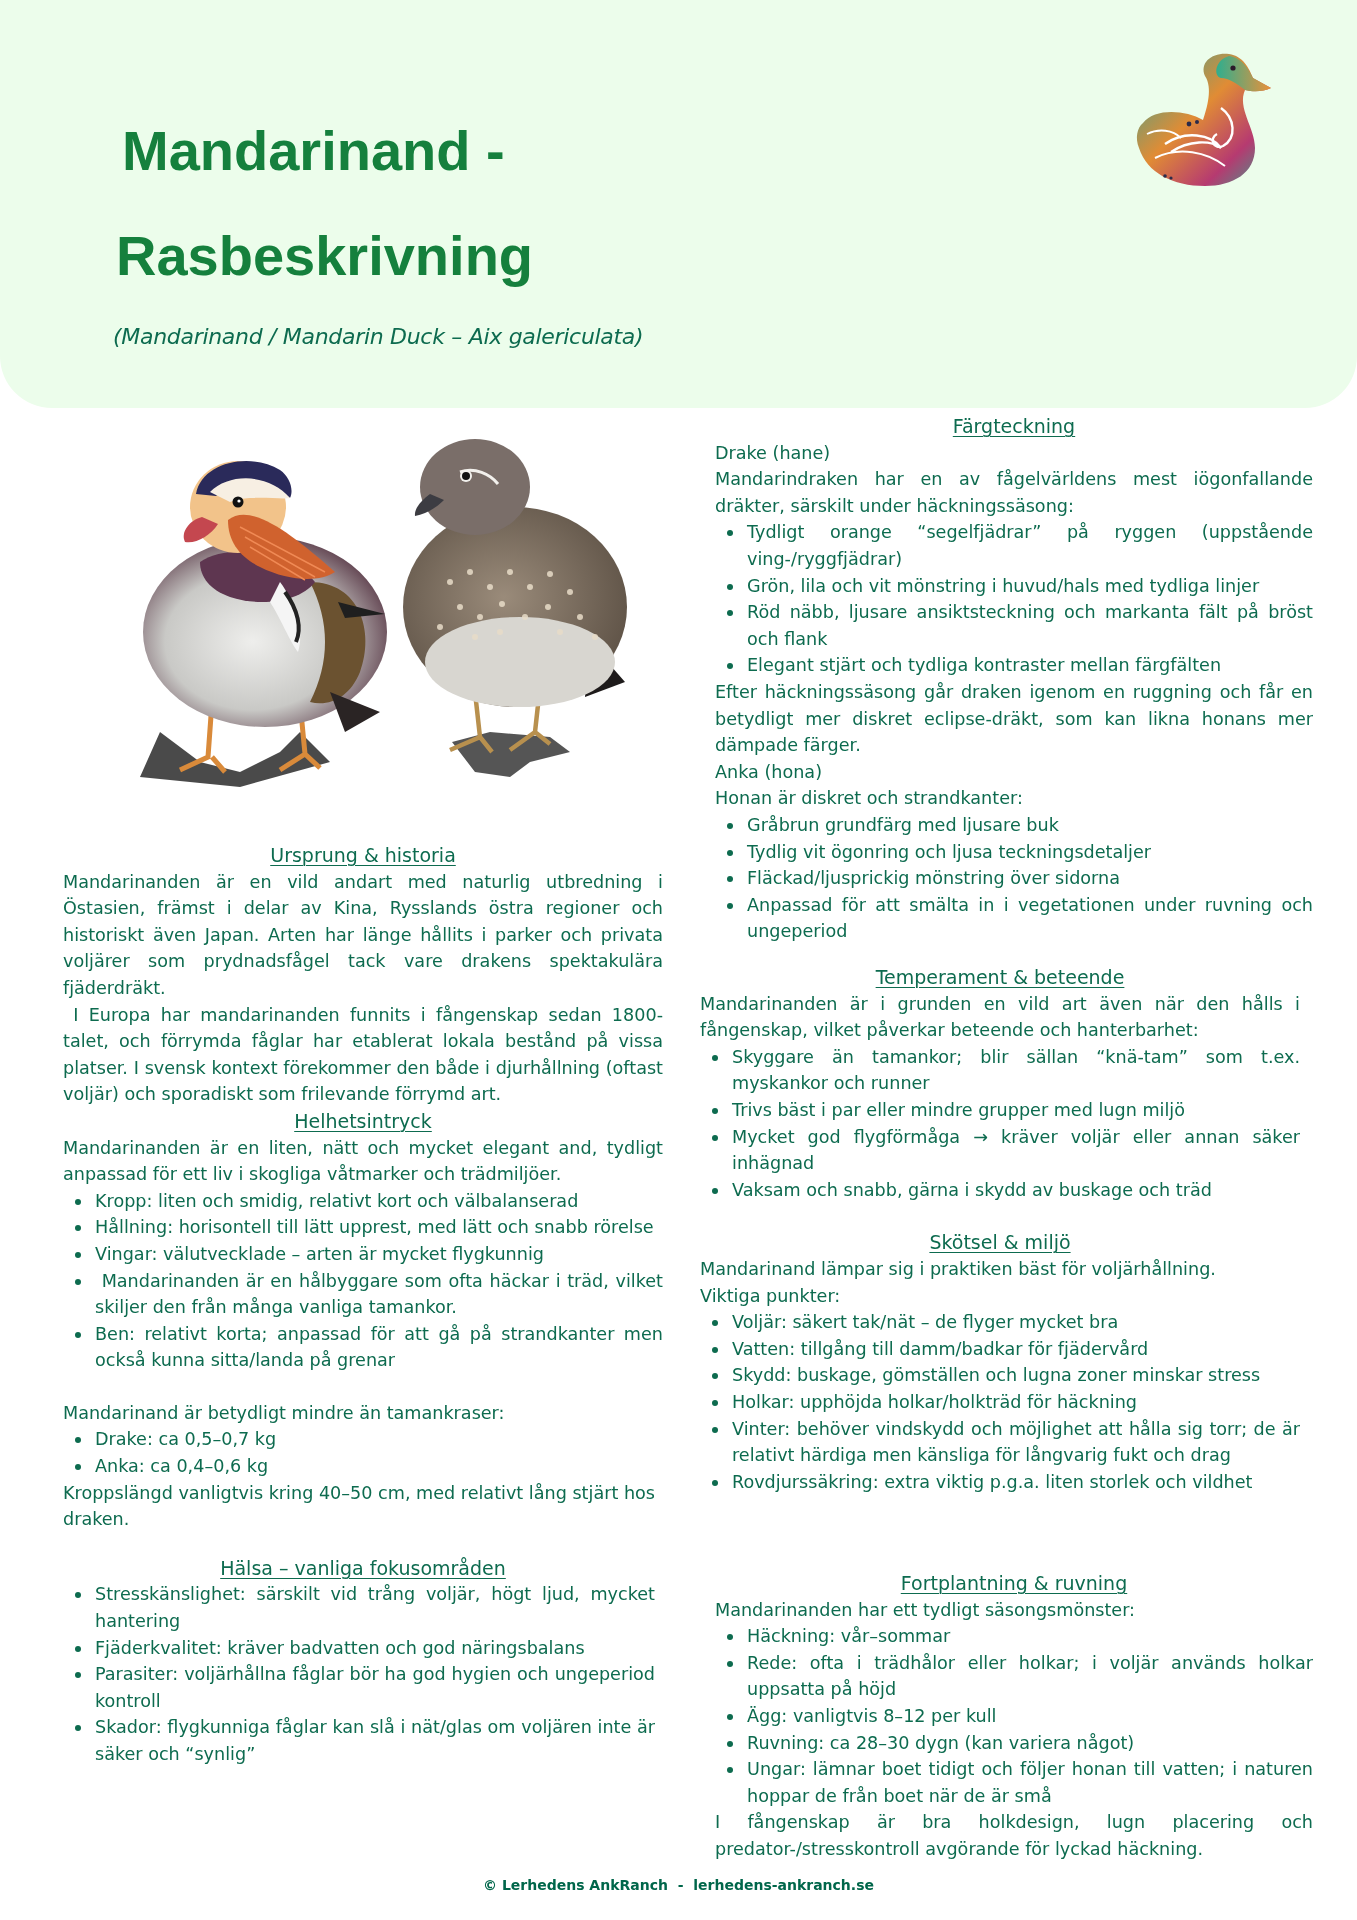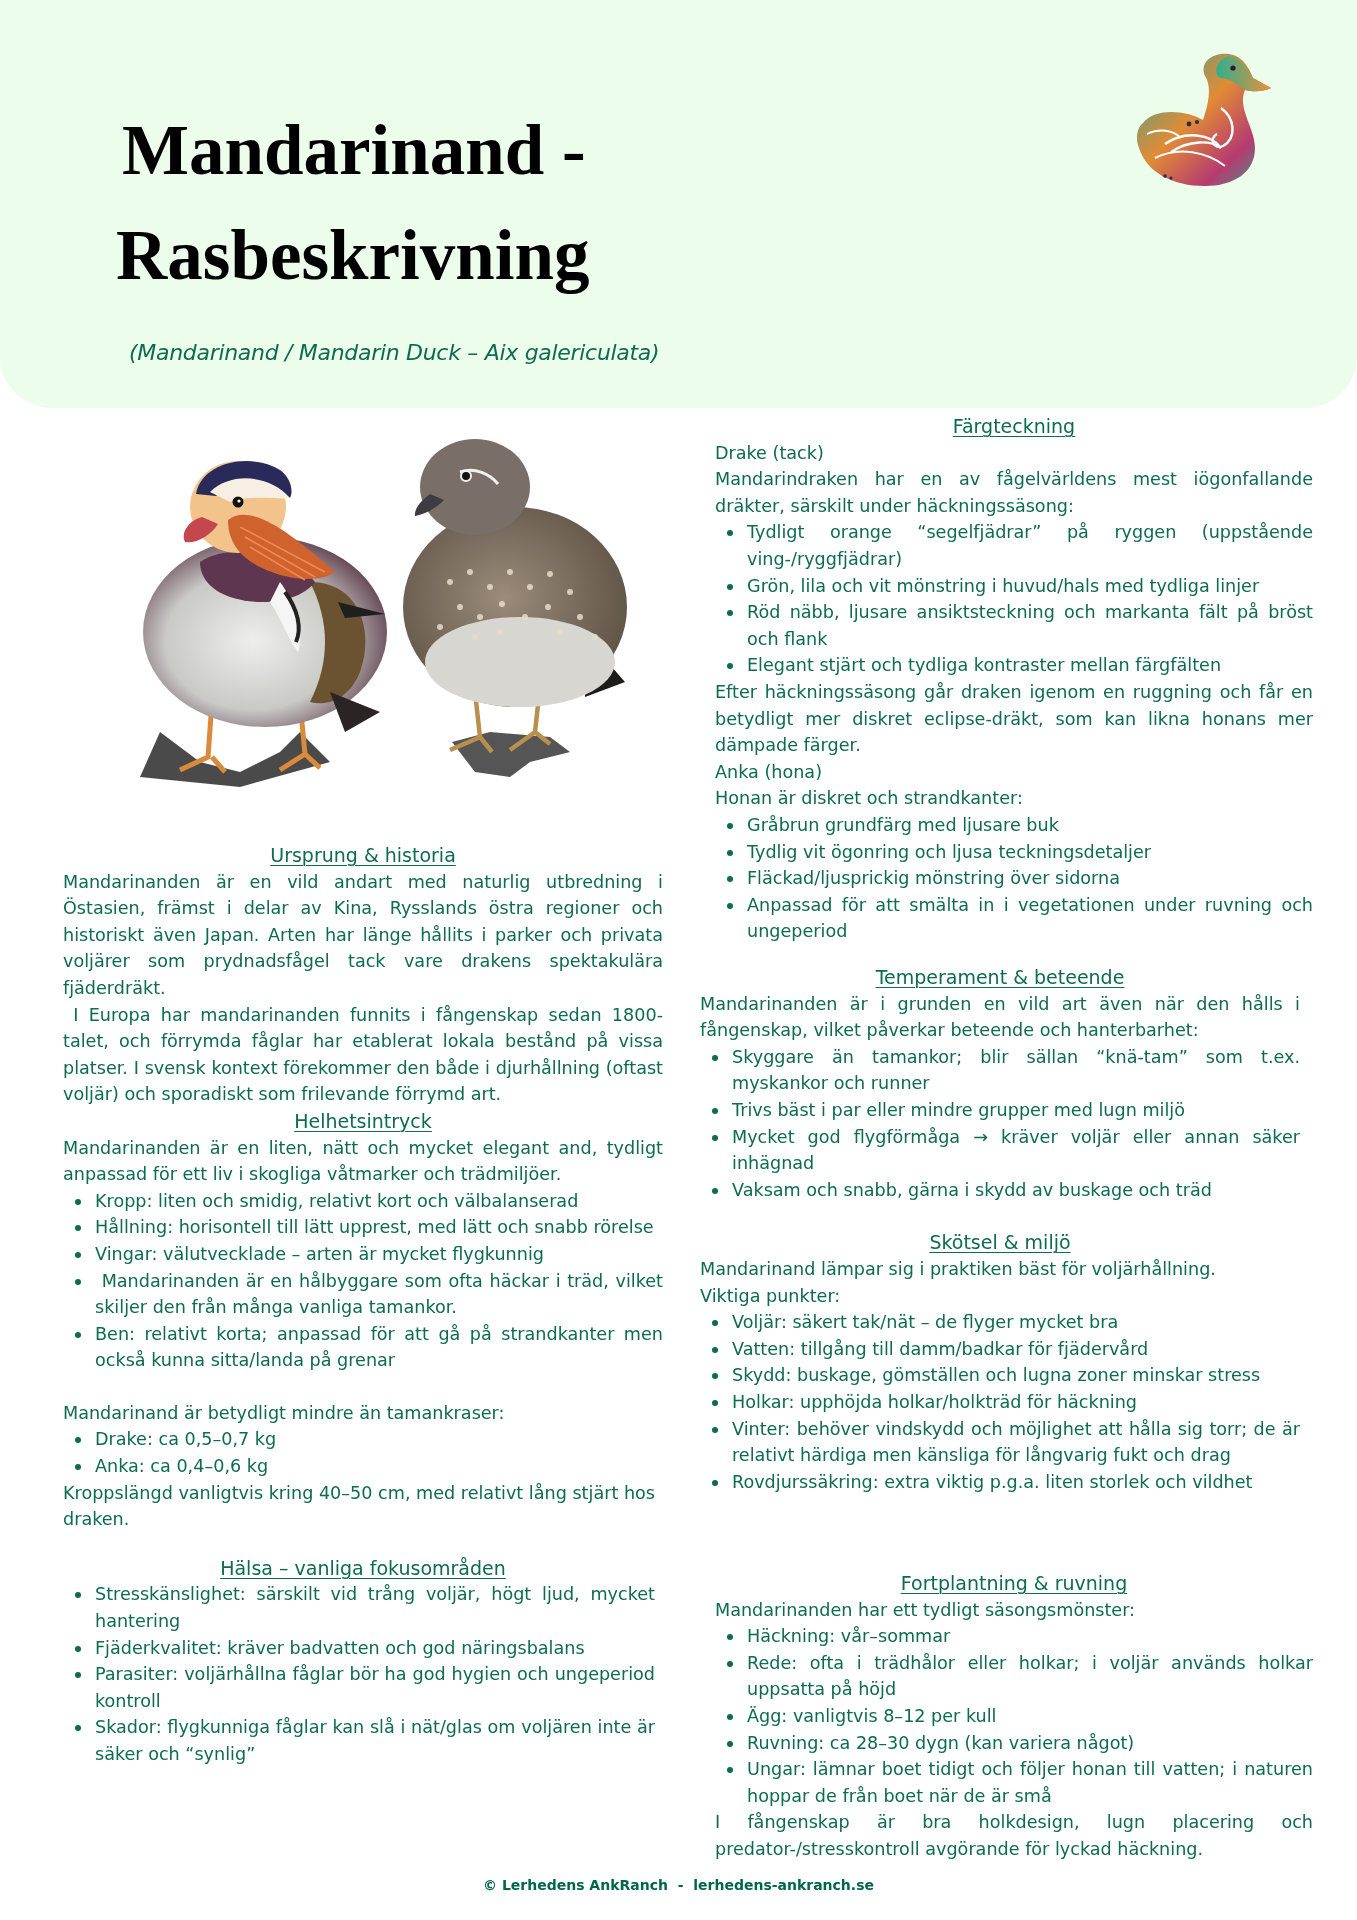--- a/index.html
+++ b/index.html
@@ -8,27 +8,27 @@
     font-family: "DejaVu Sans", sans-serif;
     color: #0d6b4f;
   }
   .header {
     position: absolute; left: 0; top: 0; width: 1357px; height: 408px;
     background: #ecfdeb;
     border-bottom-left-radius: 52px; border-bottom-right-radius: 52px;
   }
   .title {
     position: absolute; left: 116px; top: 98px; margin: 0;
-    font-family: Liberation Serif, serif; font-weight: 700;
-    font-size: 71px; line-height: 105px; color: #000000; letter-spacing: 0px;
+    font-family: Liberation Sans, sans-serif; font-weight: 700;
+    font-size: 56px; line-height: 105px; color: #15803d; letter-spacing: 0px;
   }
   .title span { display: block; }
   .title .l1 { padding-left: 6px; }
   .subtitle {
-    position: absolute; left: 113px; top: 324px; margin: 16px;
+    position: absolute; left: 113px; top: 324px; margin: 0;
     font-style: italic; font-size: 22px; color: #0d6b4f; letter-spacing: -0.3px;
   }
   .logo { position: absolute; left: 1125px; top: 48px; width: 170px; height: 145px; }
 
   .col { position: absolute; font-size: 17.6px; line-height: 26.6px; }
   .col p { margin: 0; text-align: justify; }
   .col ul { margin: 0; padding-left: 32px; list-style: none; }
   .col li { position: relative; text-align: justify; }
   .col li::before {
     content: ""; position: absolute; left: -20px; top: 11px;
@@ -186,21 +186,21 @@
       <li>Fjäderkvalitet: kräver badvatten och god näringsbalans</li>
       <li>Parasiter: voljärhållna fåglar bör ha god hygien och ungeperiod kontroll</li>
       <li>Skador: flygkunniga fåglar kan slå i nät/glas om voljären inte är säker och “synlig”</li>
     </ul>
   </section>
 </div>
 
 <div class="col" style="left:715px; top:413px; width:598px;">
   <section>
     <h2>Färgteckning</h2>
-    <p>Drake (tack)</p>
+    <p>Drake (hane)</p>
     <p>Mandarindraken har en av fågelvärldens mest iögonfallande dräkter, särskilt under häckningssäsong:</p>
     <ul>
       <li>Tydligt orange “segelfjädrar” på ryggen (uppstående ving-/ryggfjädrar)</li>
       <li>Grön, lila och vit mönstring i huvud/hals med tydliga linjer</li>
       <li>Röd näbb, ljusare ansiktsteckning och markanta fält på bröst och flank</li>
       <li>Elegant stjärt och tydliga kontraster mellan färgfälten</li>
     </ul>
     <p>Efter häckningssäsong går draken igenom en ruggning och får en betydligt mer diskret eclipse-dräkt, som kan likna honans mer dämpade färger.</p>
     <p>Anka (hona)</p>
     <p>Honan är diskret och strandkanter:</p>

